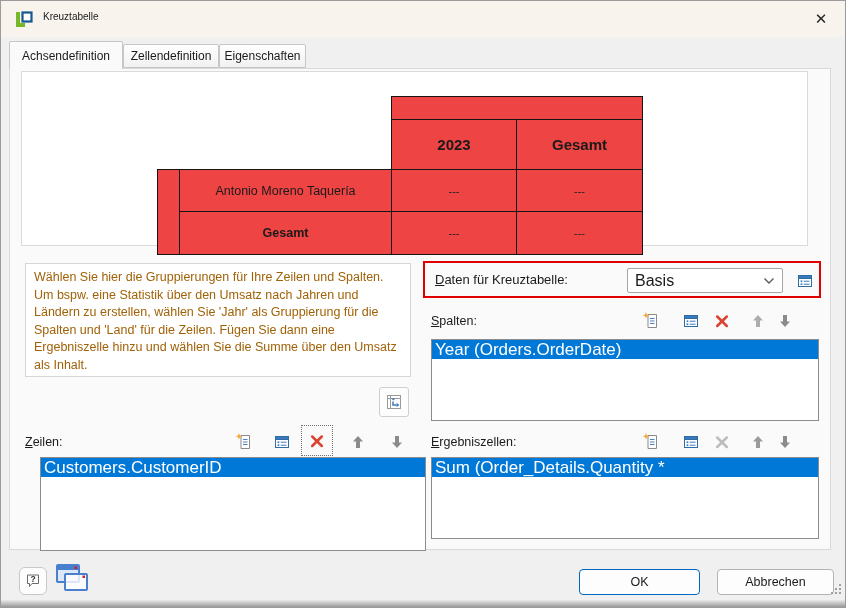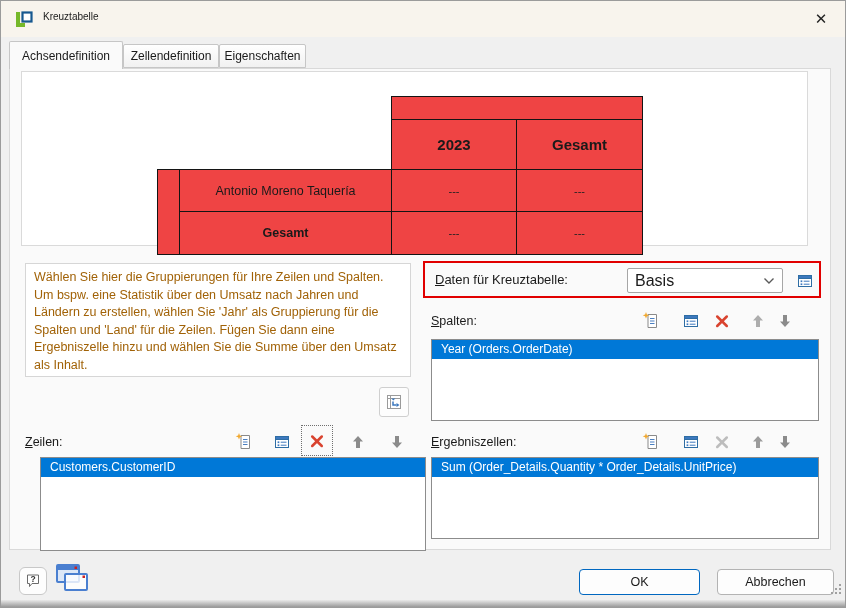--- a/index.html
+++ b/index.html
@@ -43,21 +43,21 @@
   .combo{position:absolute;left:202px;top:5px;width:156px;height:25px;background:#fff;
     border:1px solid #a6a6a6;border-radius:2px;display:flex;align-items:center;
     justify-content:space-between;padding:0 7px;font-size:16px;cursor:pointer;}
   
   .sec-label{position:absolute;font-size:12.5px;}
   .tool-btn{position:absolute;width:24px;height:24px;display:flex;
     align-items:center;justify-content:center;cursor:pointer;background:transparent;border:none;padding:0;}
   .focus-rect{position:absolute;left:300px;top:424px;width:32px;height:31px;
     border:1px dotted #6f6f6f;display:flex;align-items:center;justify-content:center;cursor:pointer;}
   .listbox{position:absolute;background:#fff;border:1px solid #8c8c8c;overflow:hidden;}
-  .list-item{height:19px;line-height:19px;padding:0 9px;font-size:12px;cursor:default;}
+  .list-item{height:19px;line-height:19px;padding:0 3px;font-size:17px;cursor:default;}
   .list-item.selected{background:#0078d7;color:#fff;}
   .square-btn{position:absolute;background:#fdfdfd;border:1px solid #cfcfcf;border-radius:3px;
     display:flex;align-items:center;justify-content:center;cursor:pointer;}
   
   .btn{position:absolute;height:26px;background:#fdfdfd;border-radius:4px;font-size:12.5px;
     display:flex;align-items:center;justify-content:center;cursor:pointer;}
   .btn.ok{left:578px;top:568px;width:121px;border:1px solid #0067c0;}
   .btn.cancel{left:716px;top:568px;width:117px;border:1px solid #b3b3b3;}
   .help-btn{position:absolute;left:18px;top:566px;width:28px;height:28px;background:#fdfdfd;
     border:1px solid #c8c8c8;border-radius:6px;display:flex;align-items:center;justify-content:center;cursor:pointer;}

